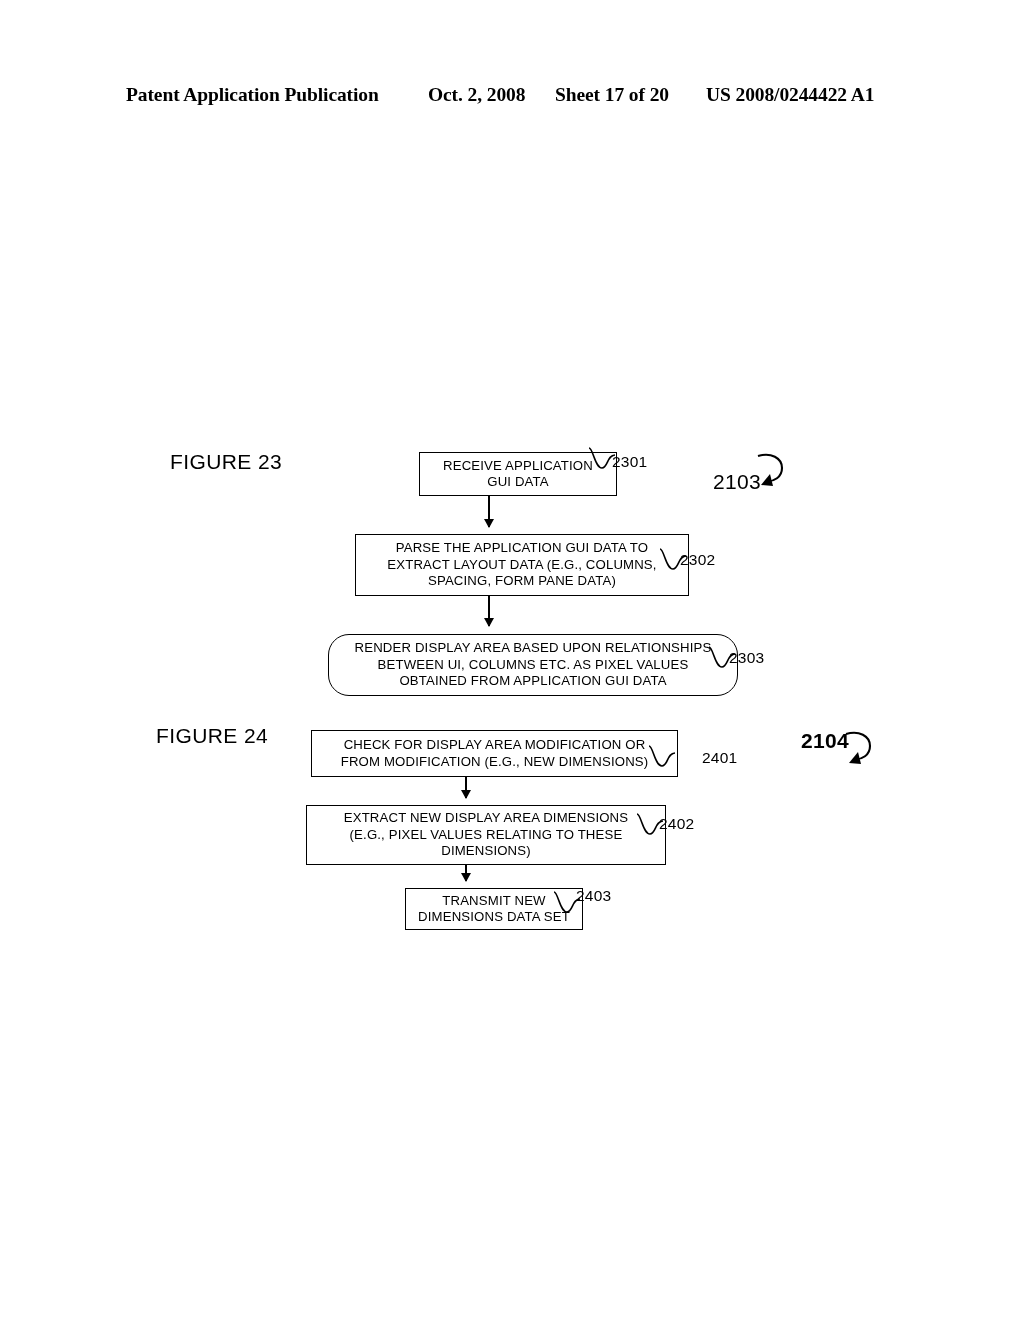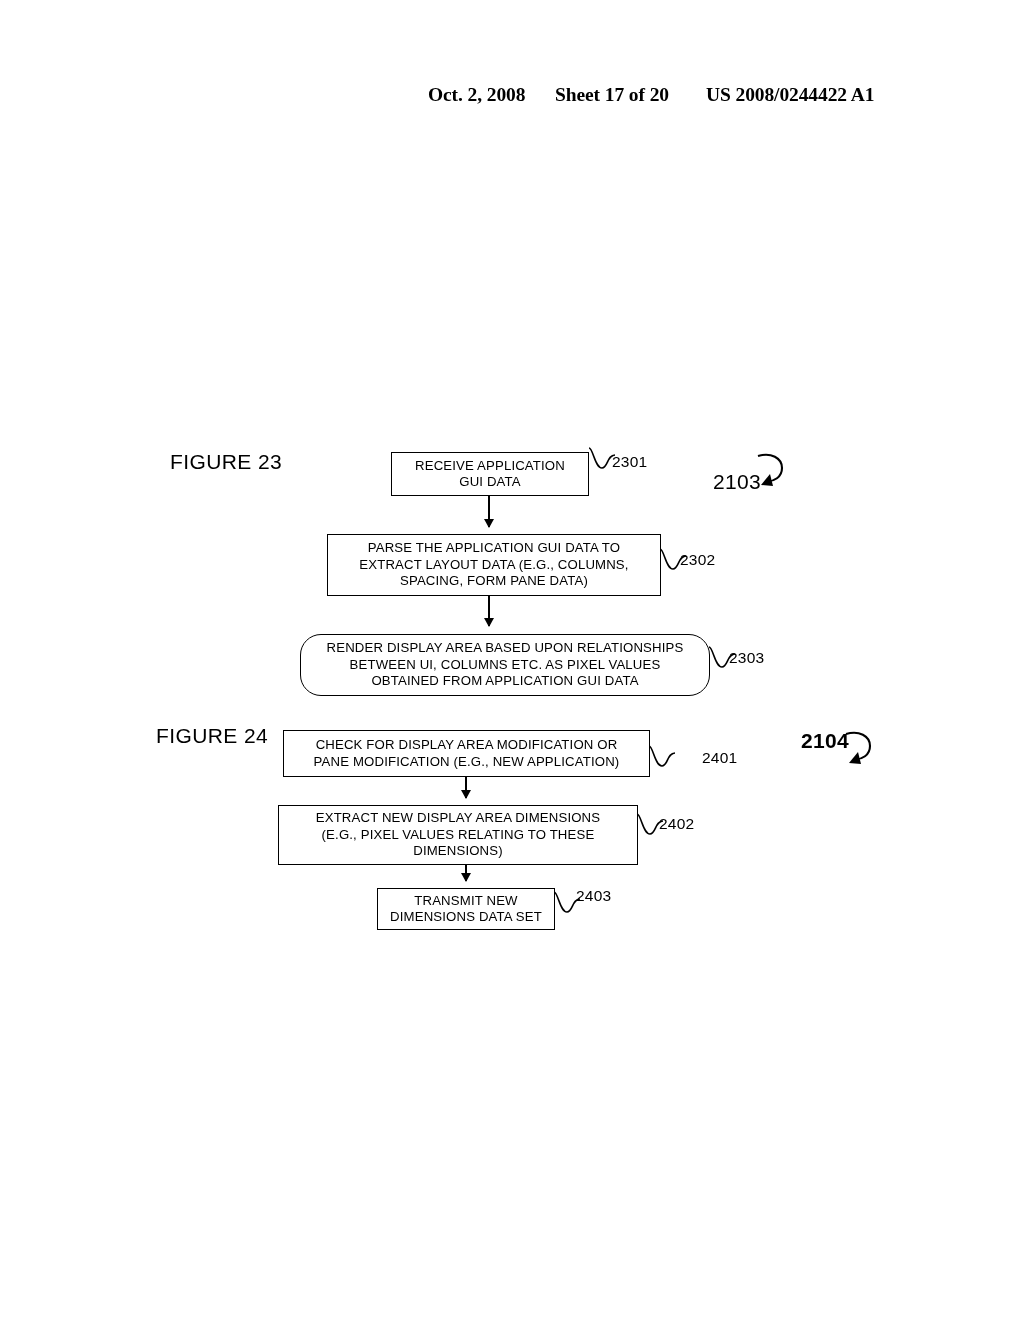--- a/index.html
+++ b/index.html
@@ -54,20 +54,21 @@
     display: flex;
     align-items: center;
     justify-content: center;
     text-align: center;
     font-family: "Liberation Sans", sans-serif;
     font-size: 13.2px;
     line-height: 16.4px;
     letter-spacing: 0.15px;
     background: #fff;
     padding: 2px 6px;
+    margin-left: 28px;
   }
   .flow-box span { display: block; }
 
   
   #box-2301 { left: 391px; top: 452px; width: 198px; height: 44px; }
   #box-2302 { left: 327px; top: 534px; width: 334px; height: 62px; }
   #box-2303 { left: 300px; top: 634px; width: 410px; height: 62px; border-radius: 21px; }
 
   
   #box-2401 { left: 283px; top: 730px; width: 367px; height: 47px; }
@@ -144,20 +145,21 @@
   #num-2103  { left: 713px; top: 470px; }
   #hook-2103 { left: 757px; top: 452px; }
 
   #num-2104  { left: 801px; top: 729px; font-weight: bold; }
   #hook-2104 { left: 845px; top: 730px; }
 </style>
 </head>
 <body>
 
 <div class="page-header">
+  <span class="hdr-pub">Patent Application Publication</span>
   <span class="hdr-date">Oct. 2, 2008</span>
   <span class="hdr-sheet">Sheet 17 of 20</span>
   <span class="hdr-num">US 2008/0244422 A1</span>
 </div>
 
 <div class="figure-label" id="figure-23-label">FIGURE 23</div>
 
 <div class="flow-box" id="box-2301">
   <div>
     <span>RECEIVE APPLICATION</span>
@@ -212,21 +214,21 @@
     <path d="M1,4 C14,0 25,6 25,16 C25,25 17,30 9,29" fill="none" stroke="#000" stroke-width="2.1"></path>
     <path d="M13,22 L4,33 L16,34 Z" fill="#000"></path>
   </svg>
 </div>
 
 <div class="figure-label" id="figure-24-label">FIGURE 24</div>
 
 <div class="flow-box" id="box-2401">
   <div>
     <span>CHECK FOR DISPLAY AREA MODIFICATION OR</span>
-    <span>PANE MODIFICATION (E.G., NEW APPLICATION)</span>
+    <span>FROM MODIFICATION (E.G., NEW DIMENSIONS)</span>
   </div>
 </div>
 
 <div class="connector" id="conn-2401-2402"></div>
 
 <div class="flow-box" id="box-2402">
   <div>
     <span>EXTRACT NEW DISPLAY AREA DIMENSIONS</span>
     <span>(E.G., PIXEL VALUES RELATING TO THESE</span>
     <span>DIMENSIONS)</span>

